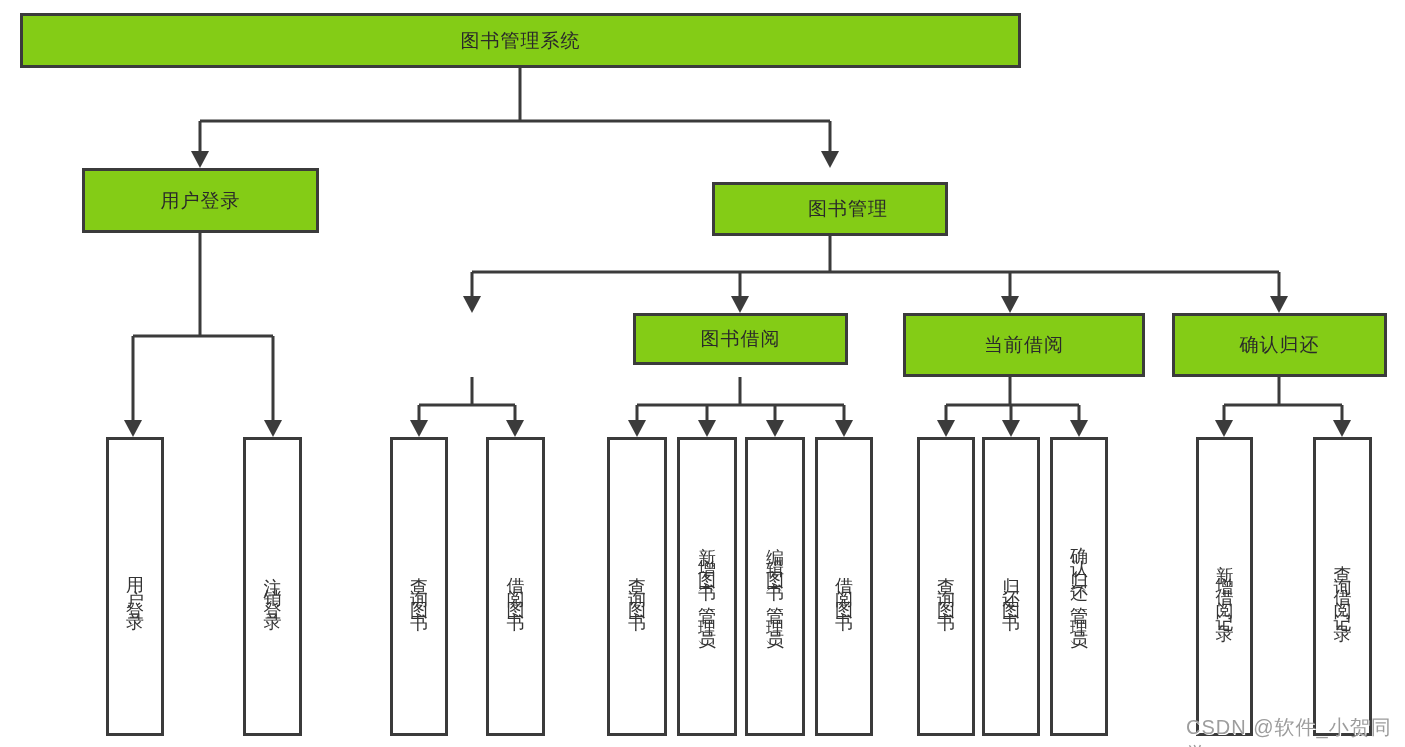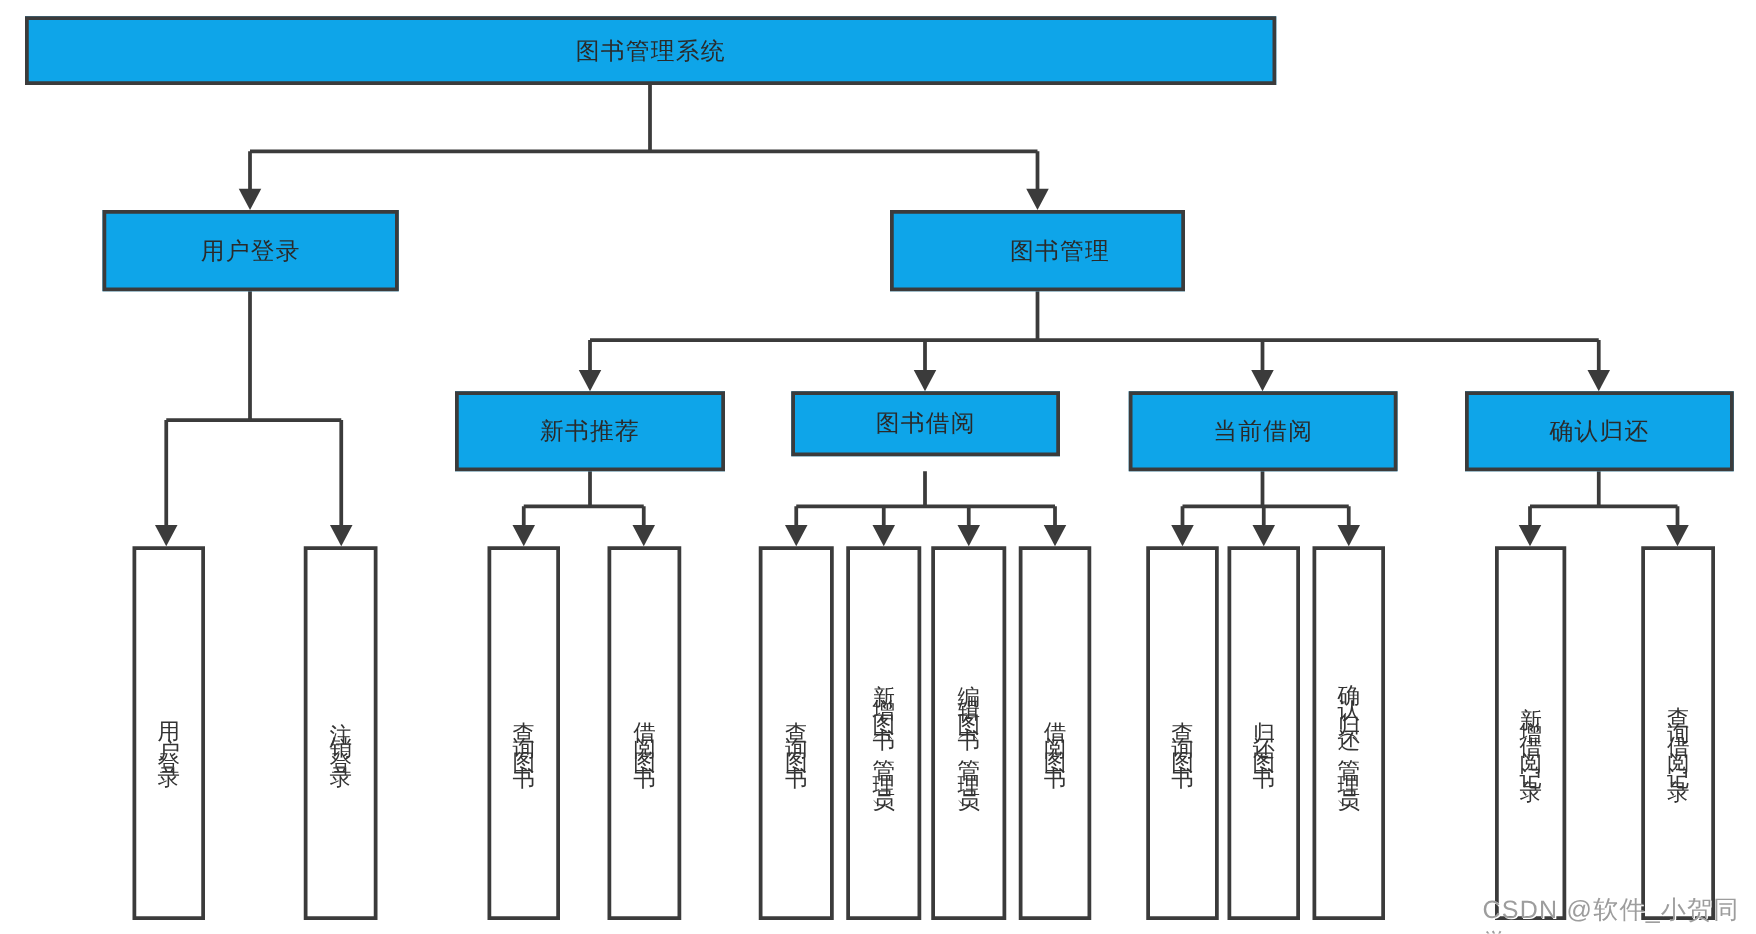--- a/index.html
+++ b/index.html
@@ -1,21 +1,21 @@
 <!DOCTYPE html>
 <html><head>
 <meta charset="utf-8">
 <style>
   html,body{margin:0;padding:0;background:#ffffff;}
   .stage{position:relative;width:1405px;height:747px;background:#ffffff;overflow:hidden;
          font-family:"Liberation Sans","DejaVu Sans",sans-serif;}
   .wires{position:absolute;left:0;top:0;width:1405px;height:747px;}
   .wires path{fill:none;stroke:#3b3b3b;stroke-width:3;}
   .wires polygon{fill:#3b3b3b;stroke:none;}
-  .hbox{position:absolute;box-sizing:border-box;border:3px solid #3b3b3b;background:#0ea5e9;
+  .hbox{position:absolute;box-sizing:border-box;border:3px solid #3b3b3b;background:#84cc16;
         display:flex;align-items:center;justify-content:center;
         font-size:19px;letter-spacing:1px;color:#2a2a2a;z-index:2;}
   .vbox{position:absolute;box-sizing:border-box;border:3px solid #3b3b3b;background:#ffffff;
         display:flex;align-items:center;justify-content:center;overflow:hidden;z-index:2;}
   .vlabel{writing-mode:vertical-rl;text-orientation:mixed;font-size:18px;letter-spacing:12px;
           line-height:1;color:#333333;white-space:nowrap;}
   .watermark{position:absolute;left:1186px;top:714px;font-size:20px;color:#9d9d9d;
              letter-spacing:1px;z-index:5;text-shadow:1px 1px 0 #ffffff;}
 </style>
 </head>
@@ -62,25 +62,24 @@
     <g>
       <path d="M1279,377 V405 M1224,405 H1342 M1224,405 V422 M1342,405 V422"></path>
       <polygon points="1215,420 1233,420 1224,437"></polygon>
       <polygon points="1333,420 1351,420 1342,437"></polygon>
     </g>
   </svg>
 
   <div class="hbox" style="left:20px;top:13px;width:1001px;height:55px;">图书管理系统</div>
 
   <div class="hbox" style="left:82px;top:168px;width:237px;height:65px;">用户登录</div>
-  <div class="hbox" style="left:712px;top:168px;width:236px;height:65px;padding-left:36px;">图书管理</div>
+  <div class="hbox" style="left:712px;top:182px;width:236px;height:54px;padding-left:36px;">图书管理</div>
 
-  <div class="hbox" style="left:364px;top:313px;width:216px;height:64px;">新书推荐</div>
   <div class="hbox" style="left:633px;top:313px;width:215px;height:52px;">图书借阅</div>
-  <div class="hbox" style="left:903px;top:313px;width:215px;height:64px;">当前借阅</div>
+  <div class="hbox" style="left:903px;top:313px;width:242px;height:64px;">当前借阅</div>
   <div class="hbox" style="left:1172px;top:313px;width:215px;height:64px;">确认归还</div>
 
   <div class="vbox" style="left:106px;top:437px;width:58px;height:299px;">
     <span class="vlabel">用户登录</span>
   </div>
   <div class="vbox" style="left:243px;top:437px;width:59px;height:299px;">
     <span class="vlabel">注销登录</span>
   </div>
 
   <div class="vbox" style="left:390px;top:437px;width:58px;height:299px;">

